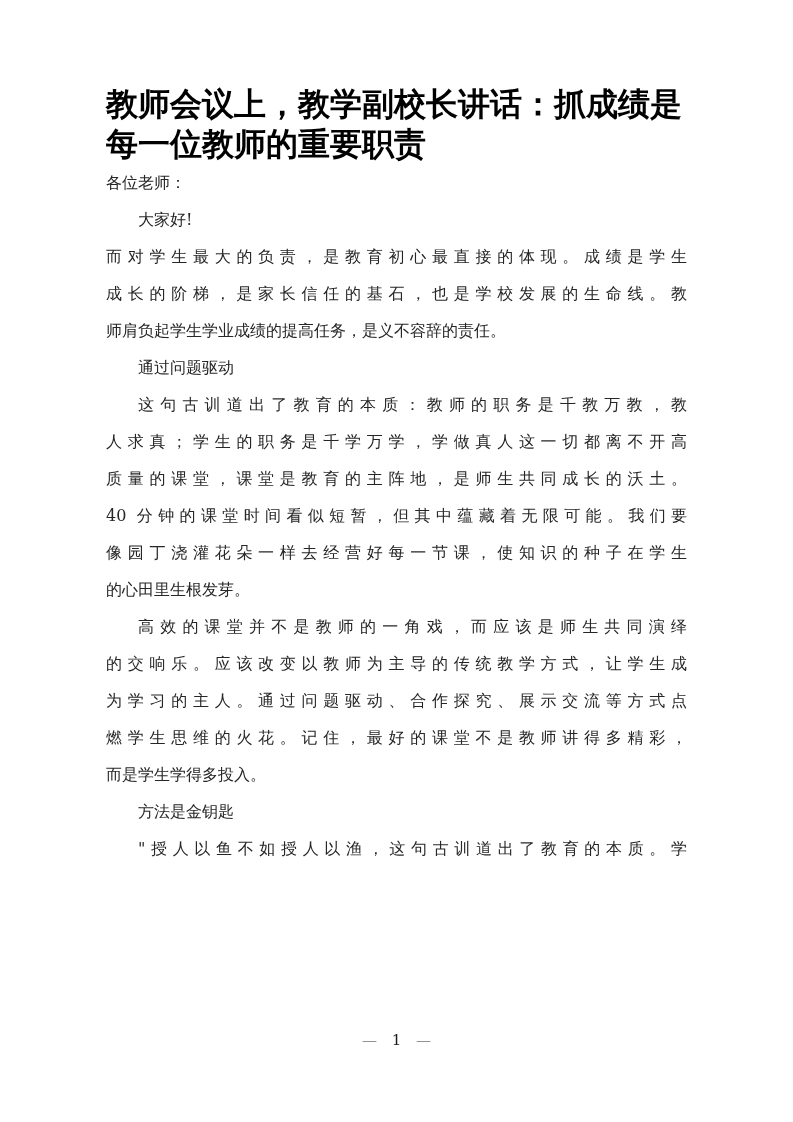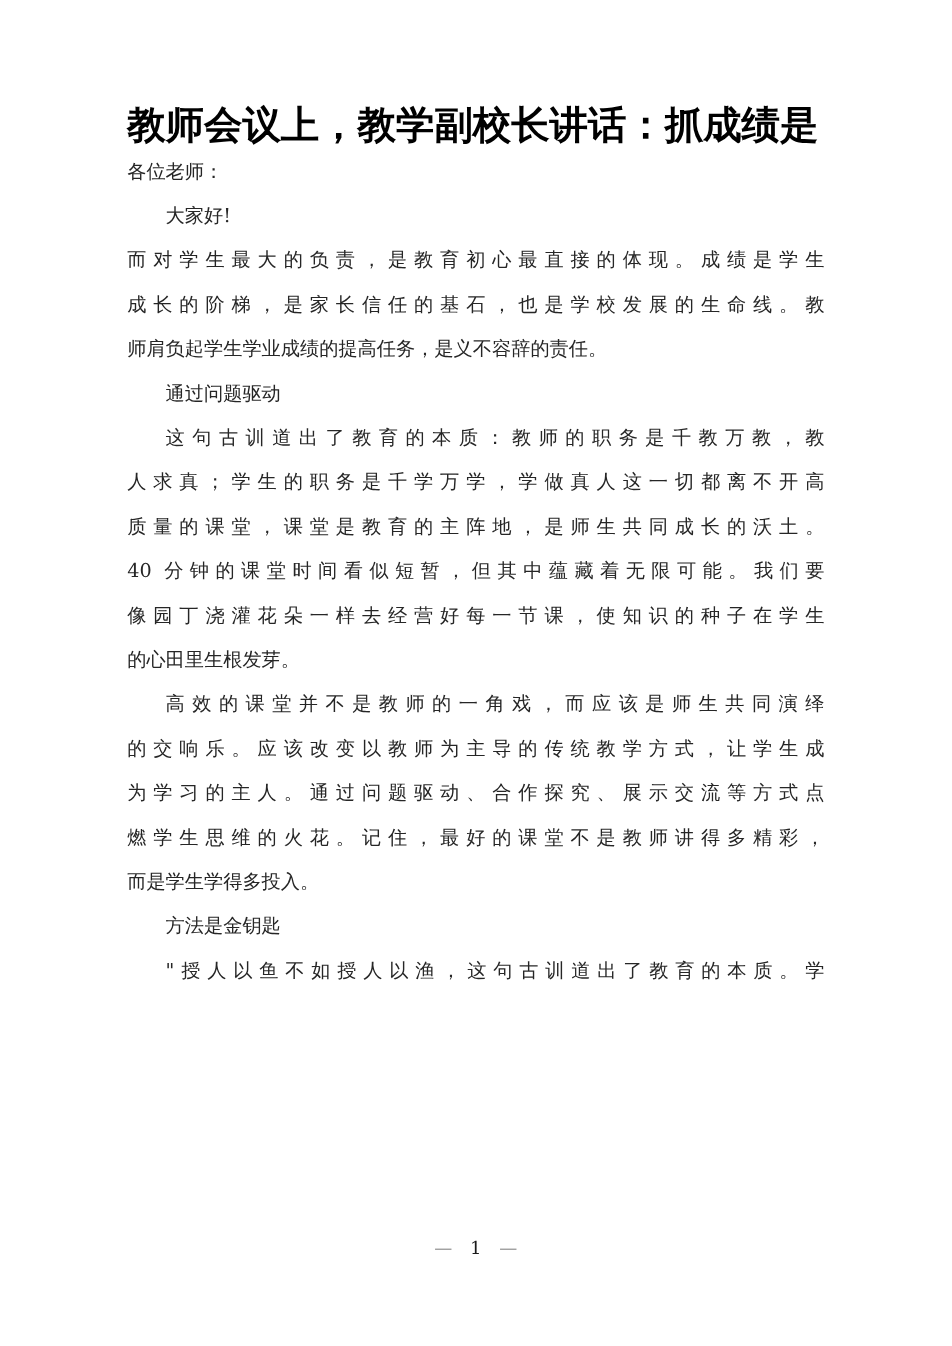--- a/index.html
+++ b/index.html
@@ -64,20 +64,21 @@
     color: var(--footer-number, #1a1a1a);
   }
 </style>
 </head>
 <body>
 
 <div class="page">
 
   <header class="doc-title">
     <div>教师会议上，教学副校长讲话：抓成绩是</div>
+    <div>每一位教师的重要职责</div>
   </header>
 
   <main class="doc-body">
       <div class="paragraph">
         <div class="line">各位老师：</div>
       </div>
       <div class="paragraph">
         <div class="line indent">大家好!</div>
       </div>
       <div class="paragraph">

